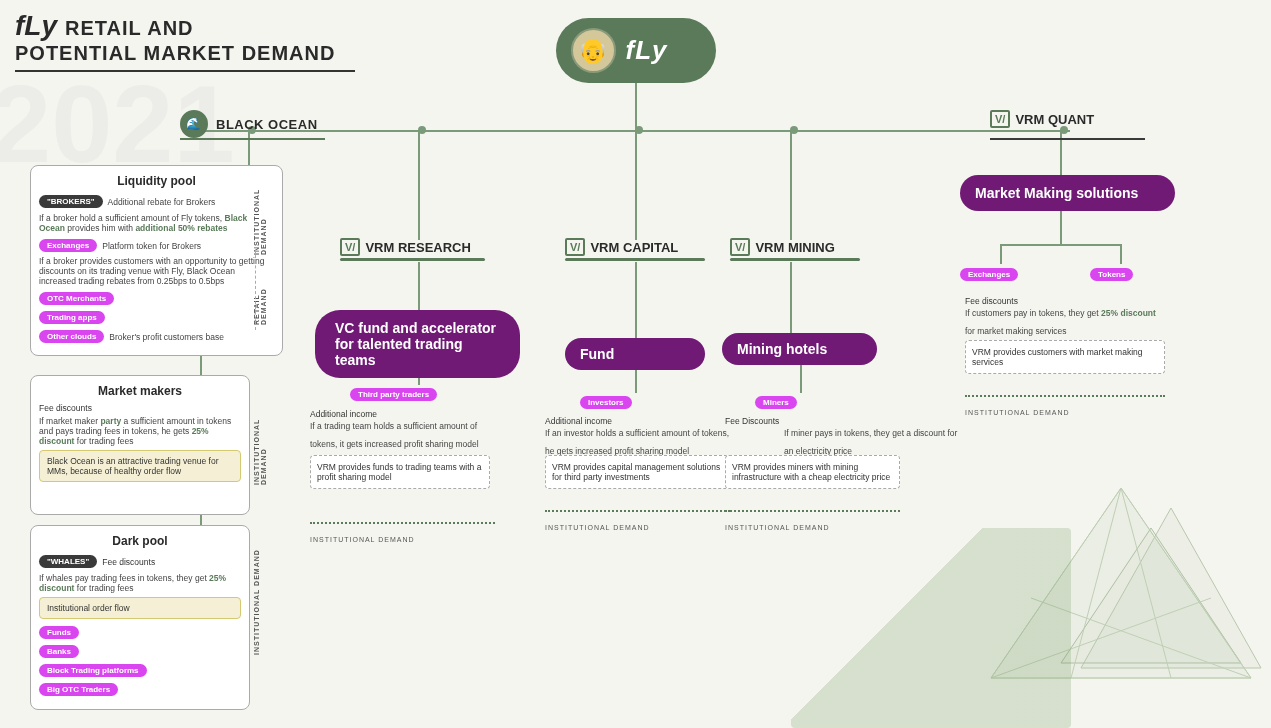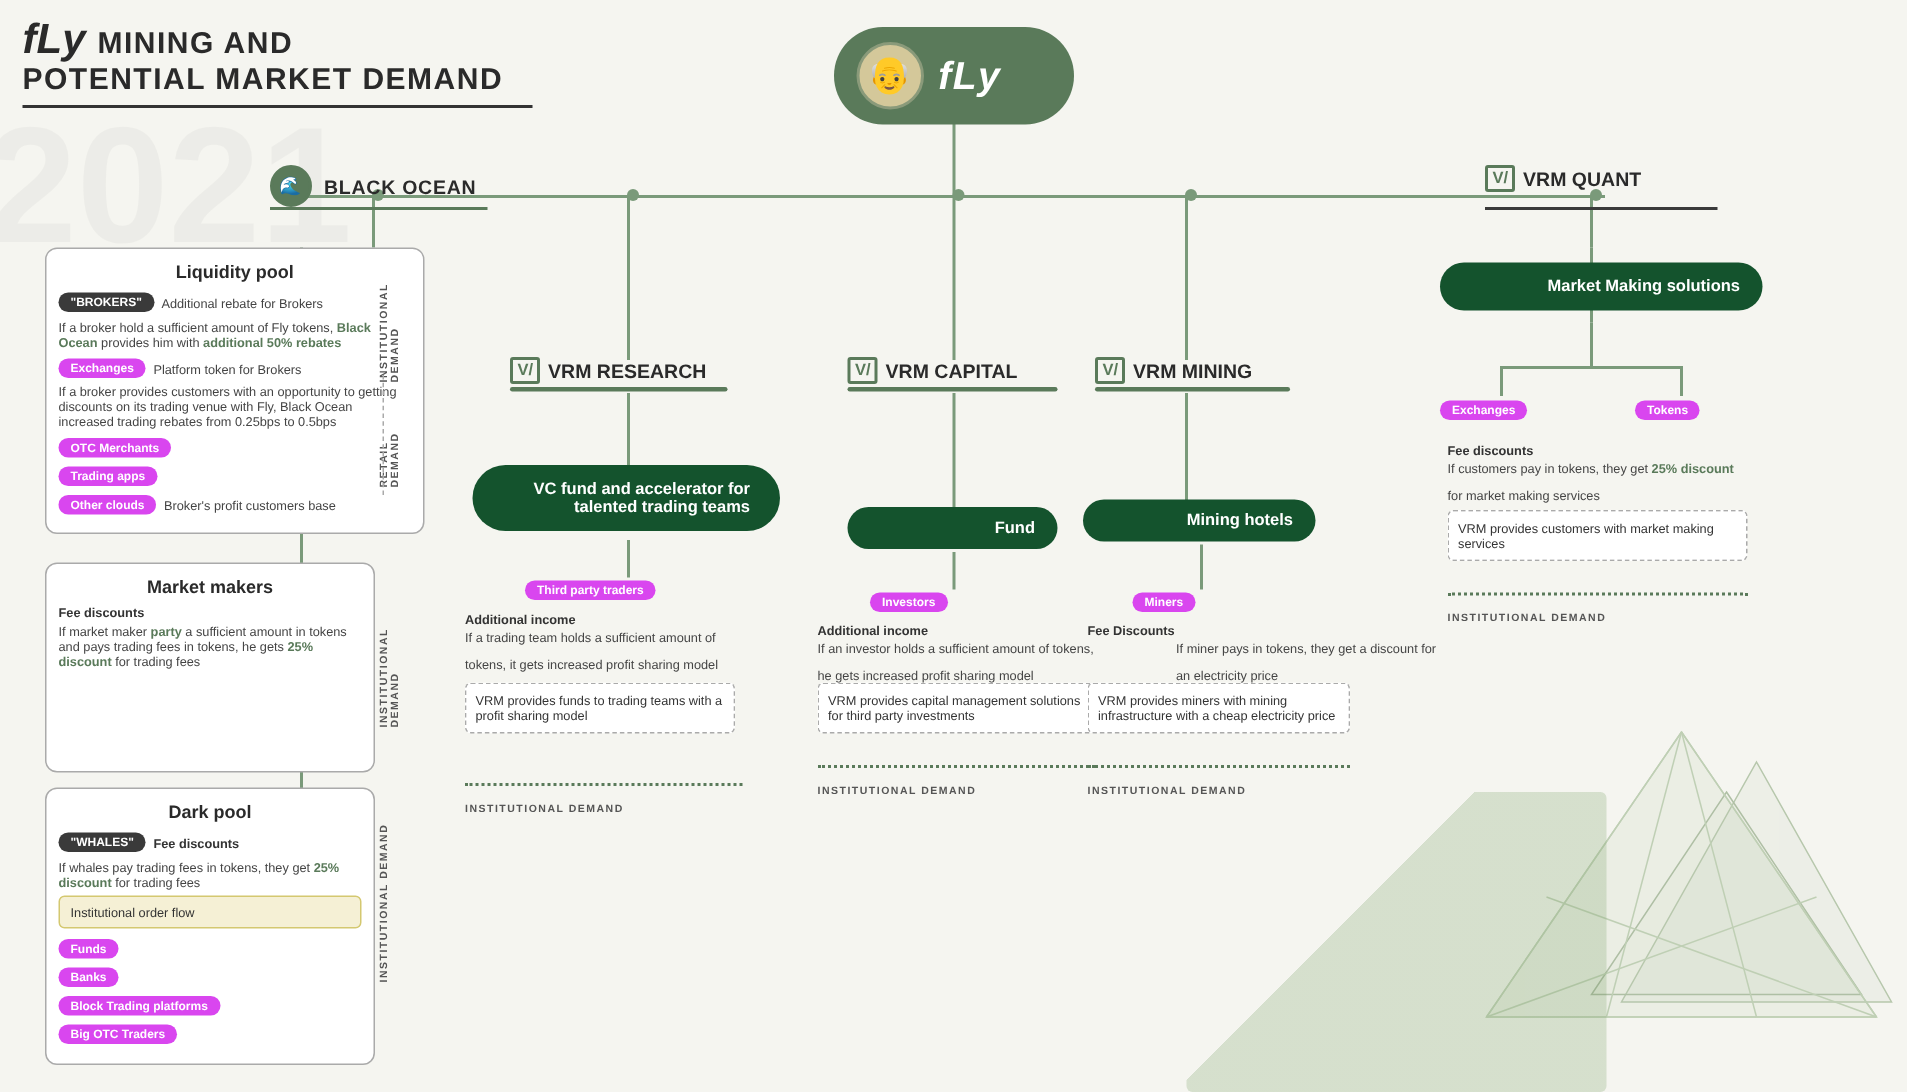--- a/index.html
+++ b/index.html
@@ -233,33 +233,33 @@
       position: absolute;
       height: 3px;
       background: #5a7a5a;
       z-index: 9;
       border-radius: 2px;
     }
 
     
     .section-pill {
       position: absolute;
-      background: #14532d;
+      background: #701a75;
       color: white;
       border-radius: 25px;
       padding: 10px 20px;
-      font-size: 11px;
-      font-weight: bold;
-      text-align: right;
+      font-size: 14px;
+      font-weight: bold;
+      text-align: left;
       z-index: 10;
     }
 
     
     .small-text { font-size: 8.5px; color: #444; }
-    .bold-small { font-size: 8.5px; font-weight: bold; color: #333; }
+    .bold-small { font-size: 8.5px; font-weight: normal; color: #333; }
     .highlight { color: #5a7a5a; font-weight: bold; }
 
     
     .dashed-box {
       position: absolute;
       border: 1.5px dashed #aaa;
       border-radius: 4px;
       background: white;
       z-index: 10;
       padding: 6px;
@@ -294,21 +294,21 @@
     <line x1="150" y1="10" x2="200" y2="200"></line>
     <line x1="150" y1="10" x2="100" y2="200"></line>
     <line x1="60" y1="120" x2="280" y2="200"></line>
     <line x1="240" y1="120" x2="20" y2="200"></line>
   </g>
 </svg>
 
 <div class="page-title">
   <div style="display:flex; align-items:baseline; gap:8px;">
     <span class="fly-text">fLy</span>
-    <span class="usage-text">MINING AND</span>
+    <span class="usage-text">RETAIL AND</span>
   </div>
   <div class="usage-text">POTENTIAL MARKET DEMAND</div>
   <div class="divider-line"></div>
 </div>
 
 <div class="fly-token">
   <div class="avatar">👴</div>
   <span class="token-label">fLy</span>
 </div>
 
@@ -389,20 +389,21 @@
 
 <div class="rotated-label" style="top:175px; left:253px; height:80px;">INSTITUTIONAL DEMAND</div>
 <div class="rotated-label" style="top:255px; left:253px; height:70px;">RETAIL DEMAND</div>
 
 <div style="position:absolute; top:250px; left:255px; width:1px; height:80px; border-left: 1.5px dashed #aaa; z-index:10;"></div>
 
 <div class="rounded-box" style="top:375px; left:30px; width:220px; min-height:140px;">
   <div class="box-title">Market makers</div>
   <div class="bold-small">Fee discounts</div>
   <div class="small-text" style="margin-top:3px;">If market maker <span class="highlight">party</span> a sufficient amount in tokens and pays trading fees in tokens, he gets <span class="highlight">25% discount</span> for trading fees</div>
+  <div class="info-box">Black Ocean is an attractive trading venue for MMs, because of healthy order flow</div>
 </div>
 
 <div class="rotated-label" style="top:385px; left:253px; height:100px;">INSTITUTIONAL DEMAND</div>
 
 <div class="rounded-box" style="top:525px; left:30px; width:220px; min-height:185px;">
   <div class="box-title">Dark pool</div>
   <div style="display:flex; align-items:center; gap:5px; margin:3px 0;">
     <span class="tag-pill-dark">"WHALES"</span>
     <span class="bold-small">Fee discounts</span>
   </div>

